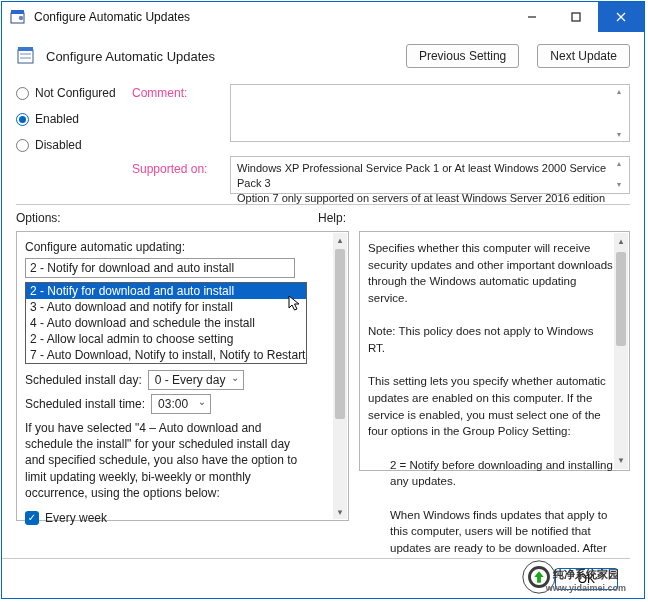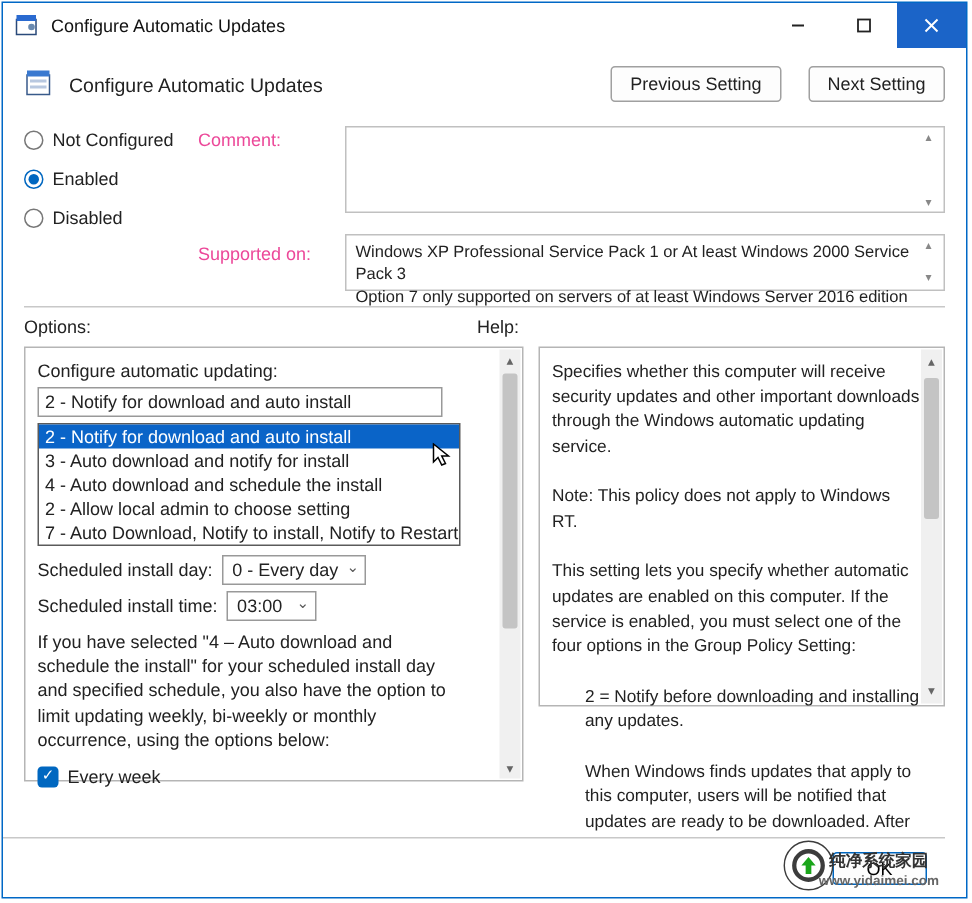--- a/index.html
+++ b/index.html
@@ -277,21 +277,21 @@
       <span class="icon">
         <svg viewBox="0 0 20 22">
             <rect x="2" y="5" width="15" height="13" fill="#fff" stroke="#385a8a"></rect>
             <rect x="2" y="2" width="15" height="4" fill="#3a79d0"></rect>
             <rect x="4" y="8" width="11" height="2" fill="#b8c8e0"></rect>
             <rect x="4" y="12" width="11" height="2" fill="#b8c8e0"></rect>
           </svg>
       </span>
       <span class="heading">Configure Automatic Updates</span>
       <button class="nav-btn">Previous Setting</button>
-      <button class="nav-btn">Next Setting</button>
+      <button class="nav-btn">Next Update</button>
     </div>
 
     <div class="top-grid">
       <div class="radios">
         <div class="radio-row">
           <span class="radio"></span>
           <span>Not Configured</span>
         </div>
         <div class="radio-row">
           <span class="radio checked"></span>

